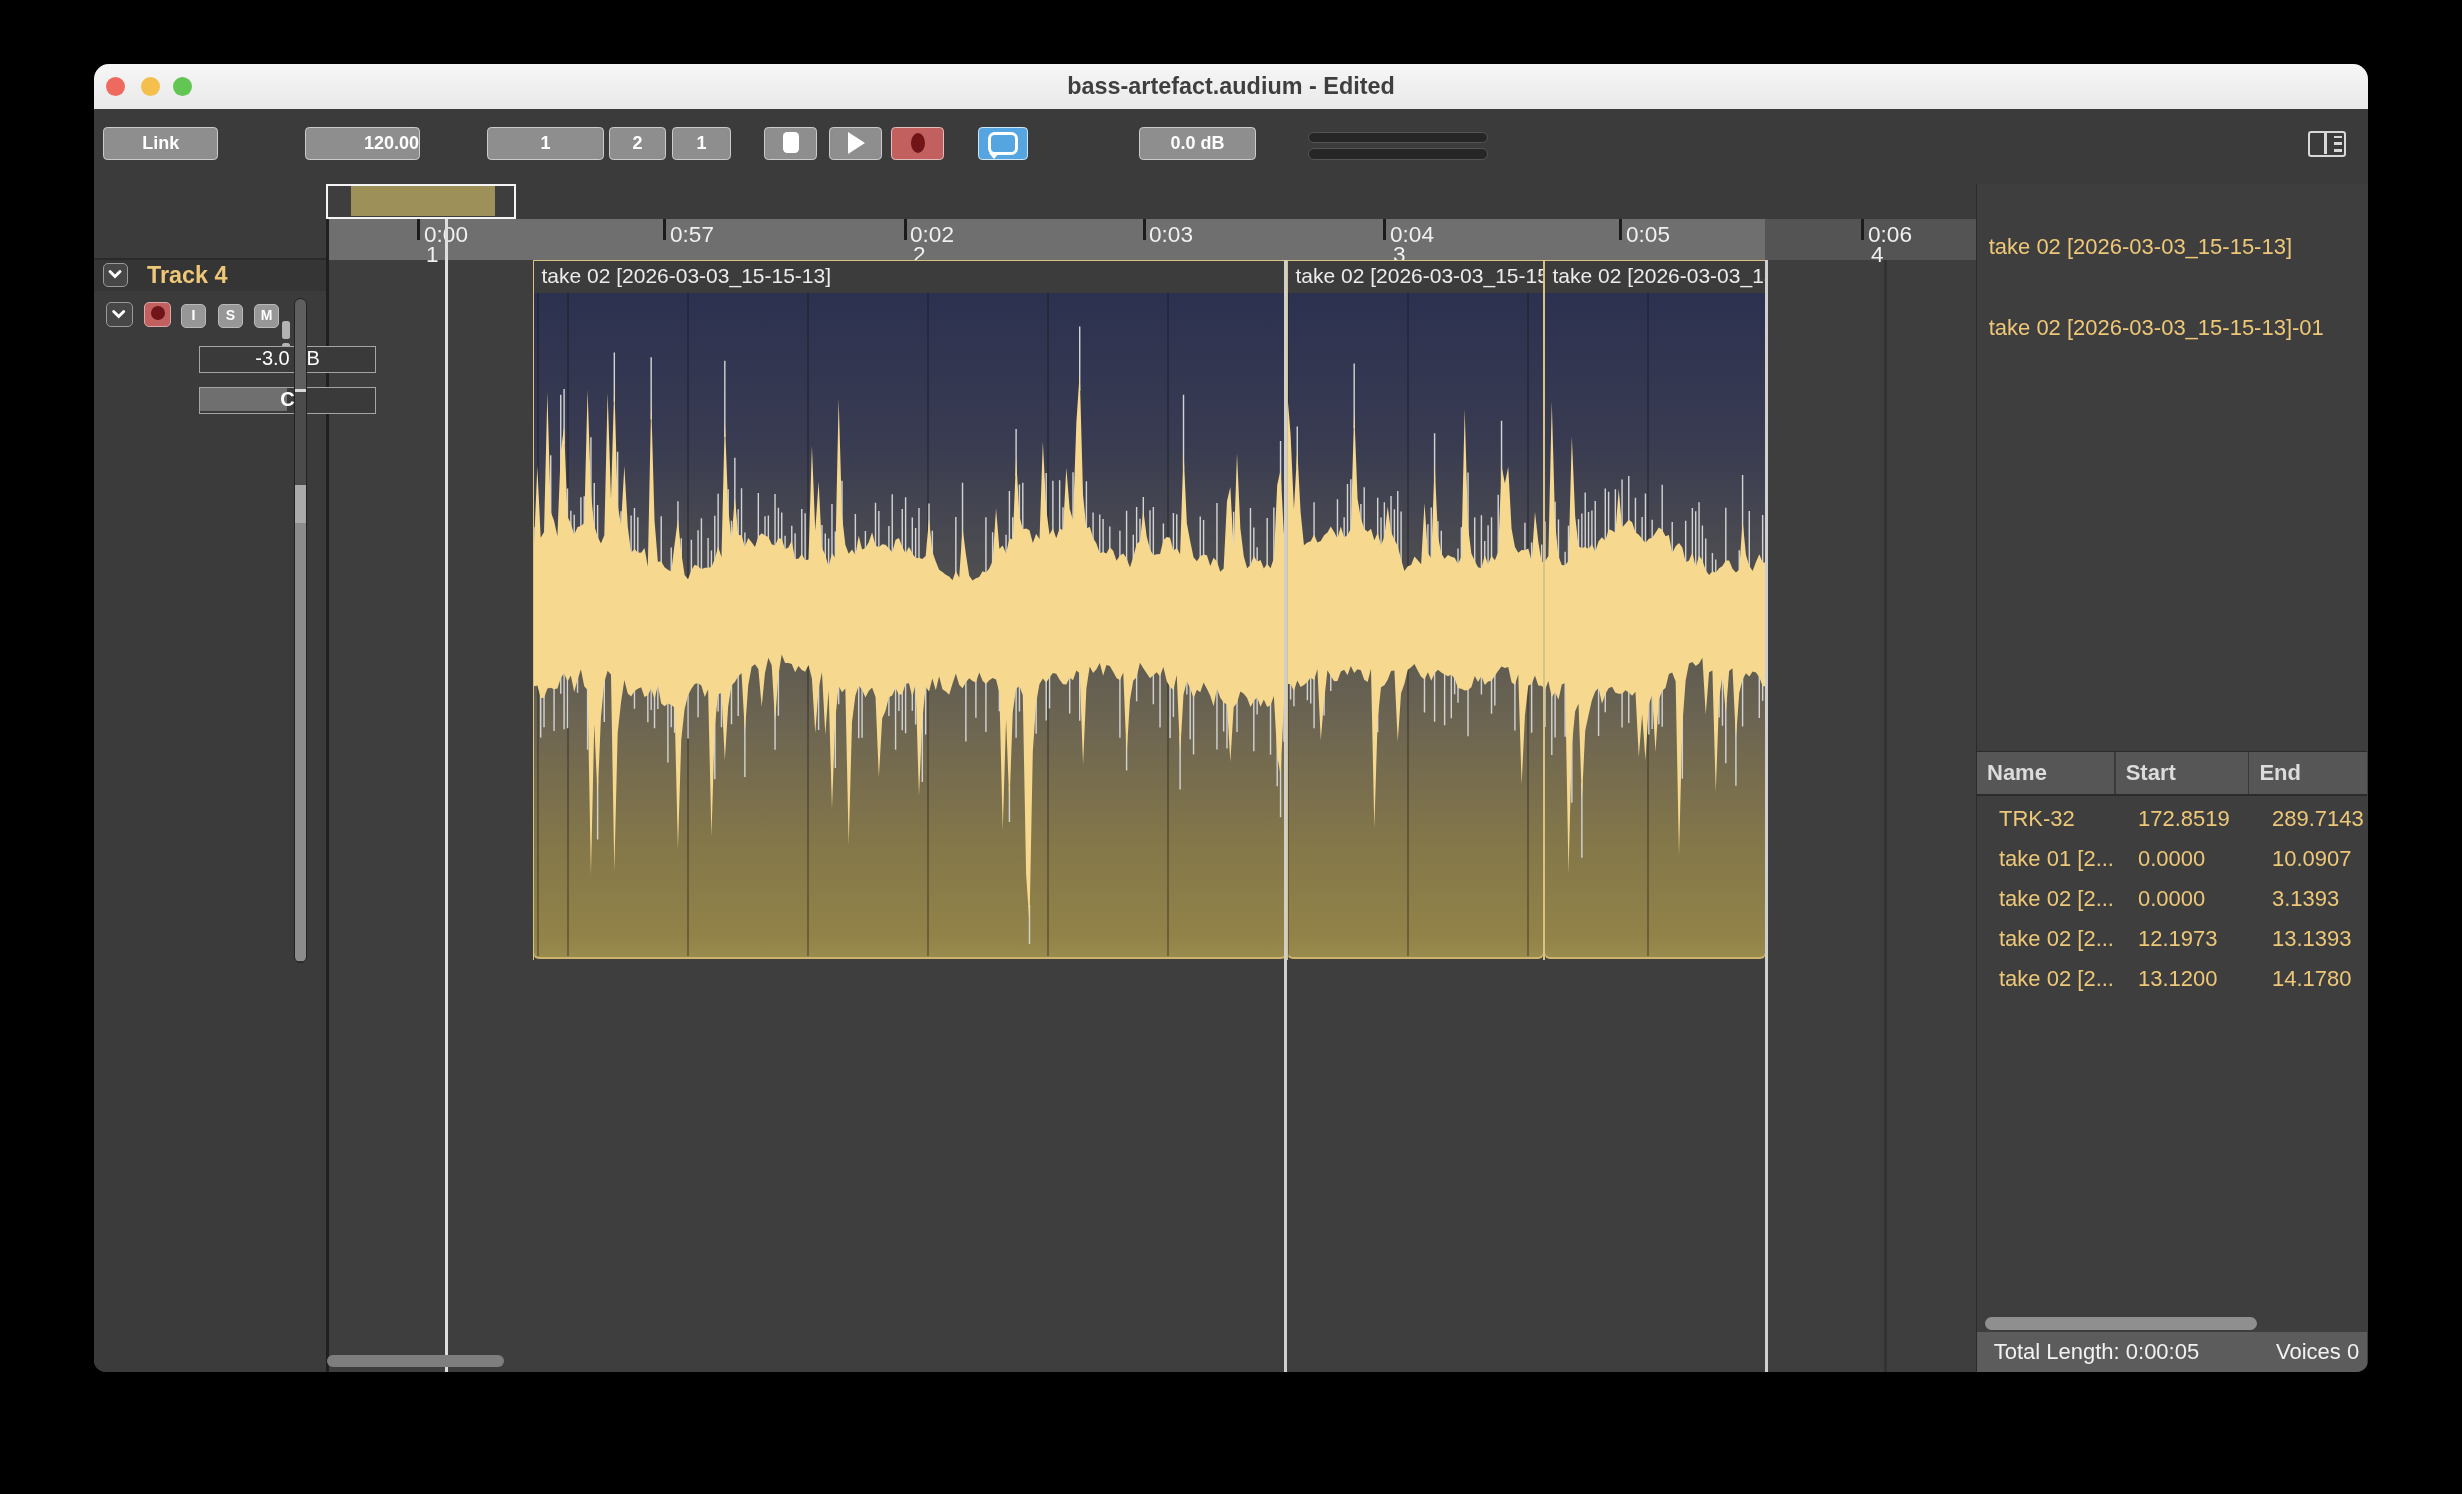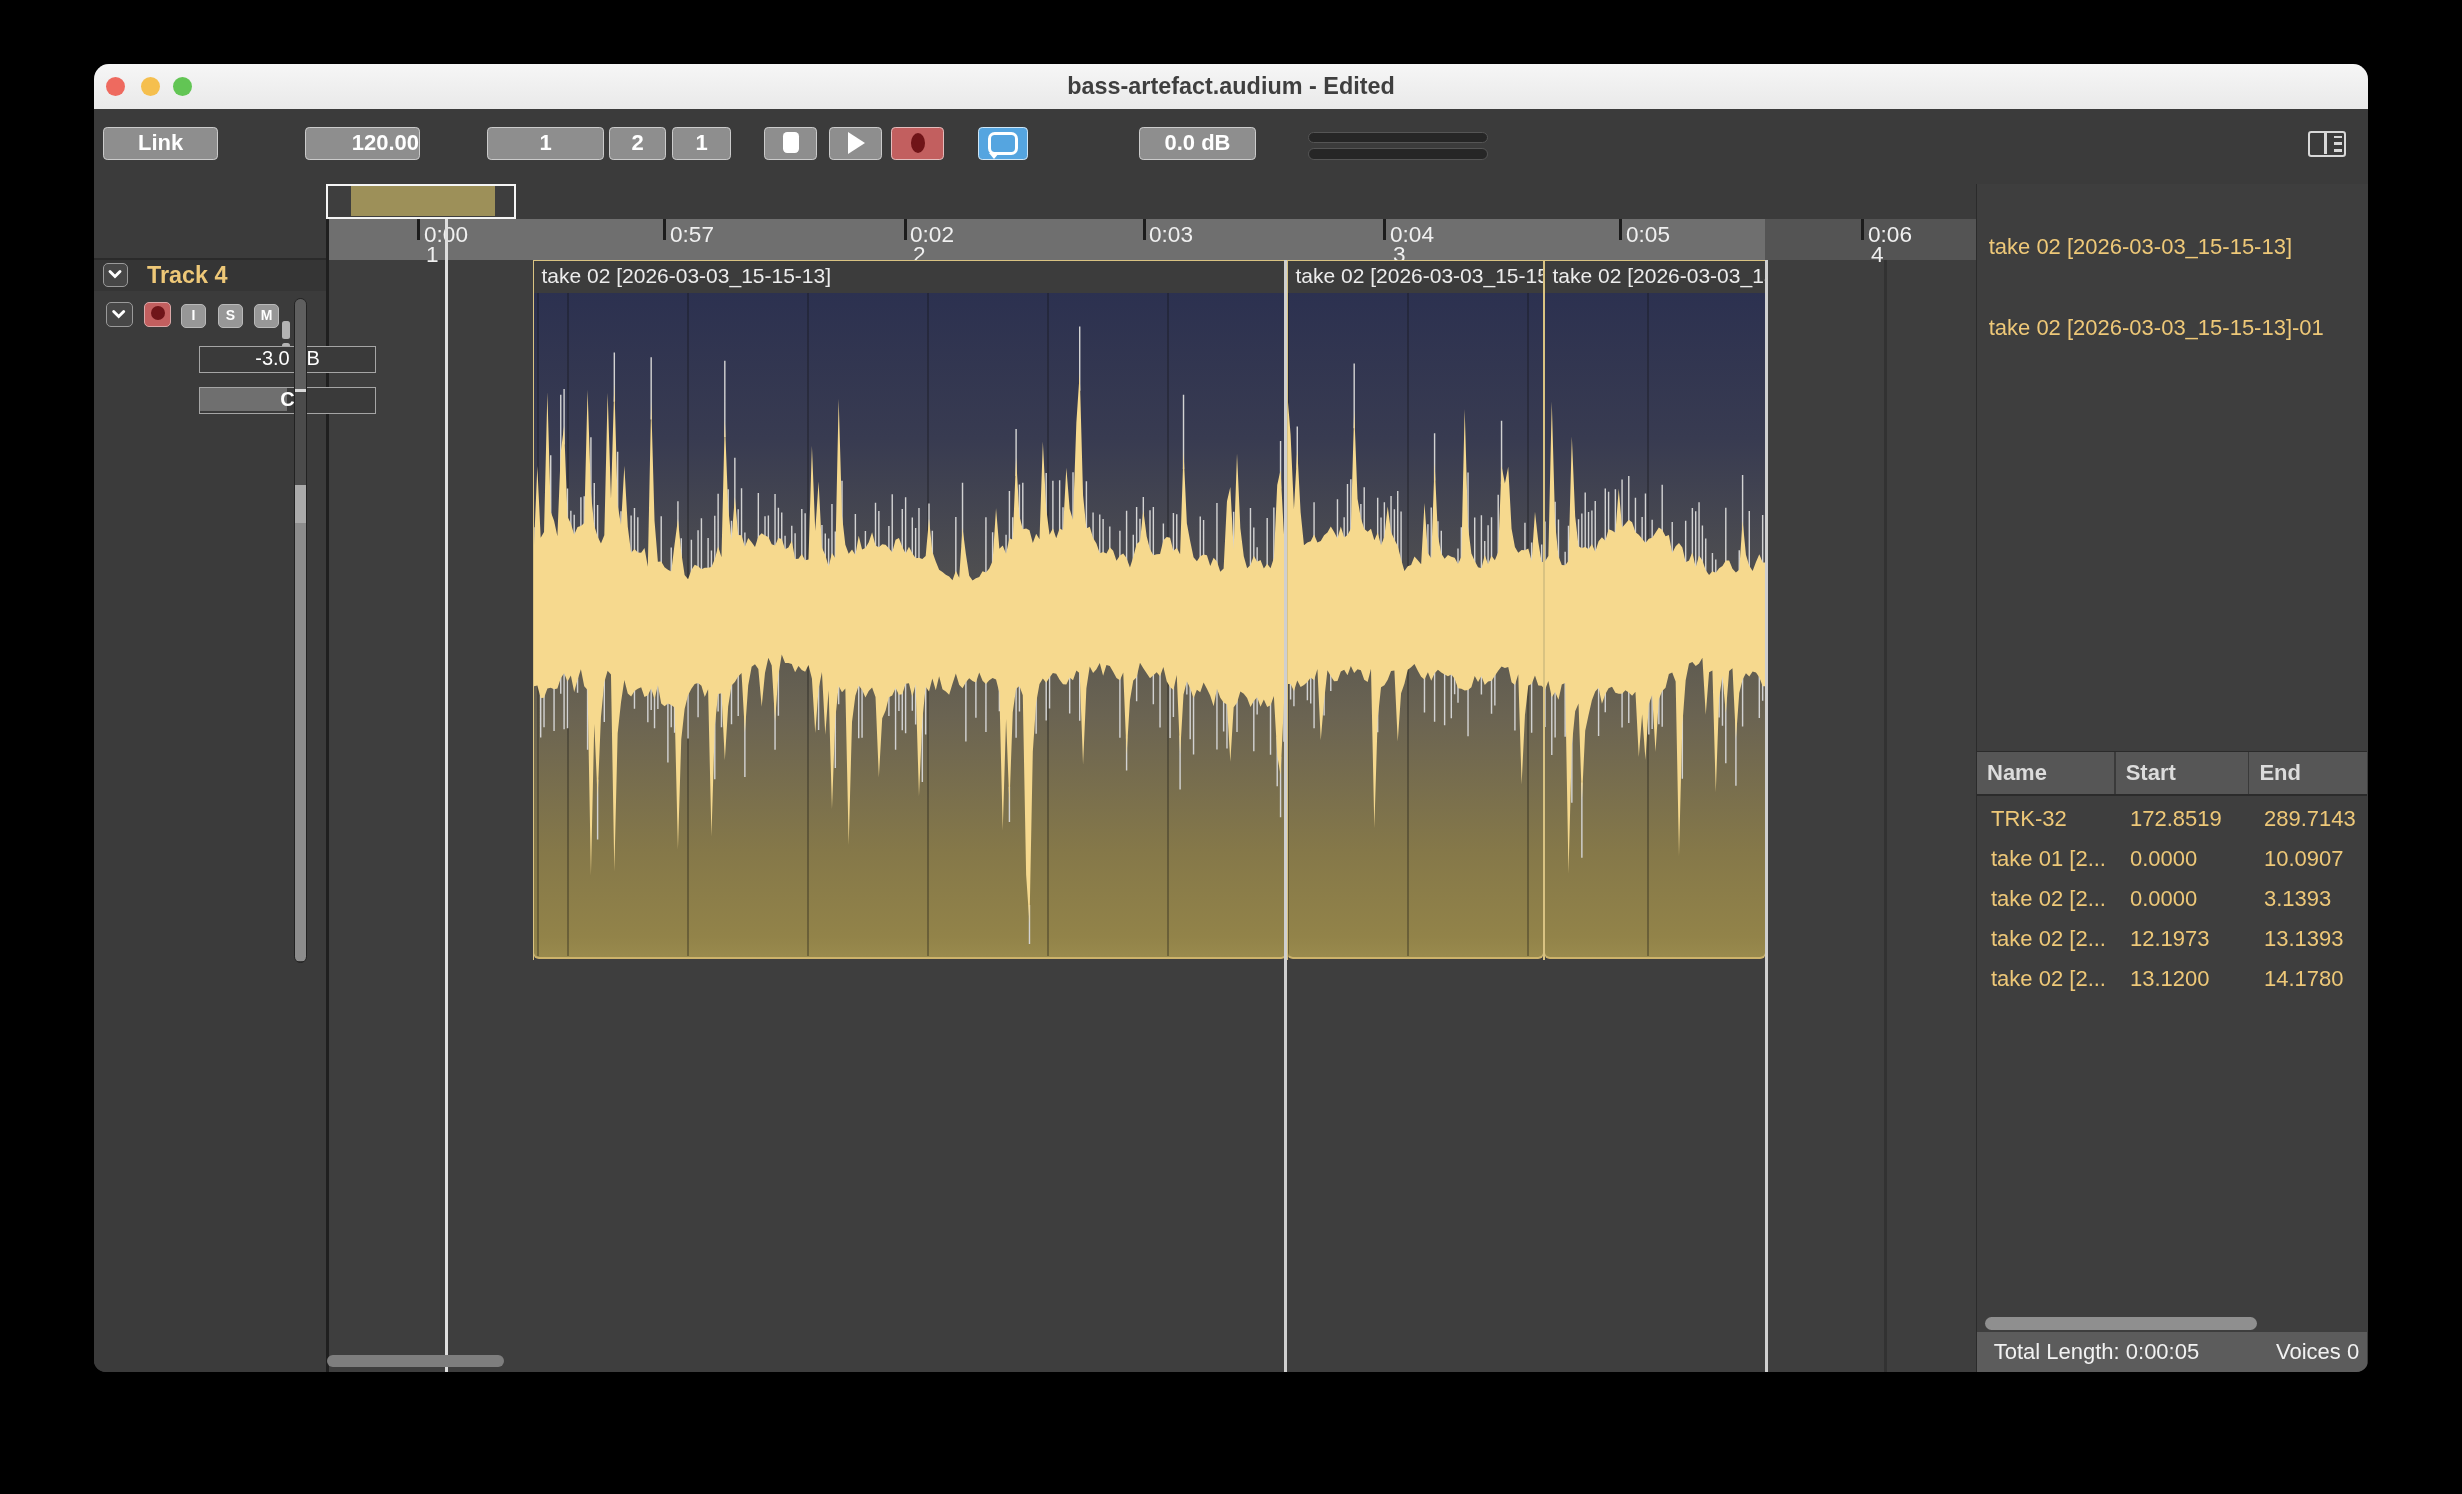--- a/index.html
+++ b/index.html
@@ -10,21 +10,21 @@
   .window{left:94px;top:64px;width:2274px;height:1308px;background:#3b3b3b;
           border-radius:15px 15px 11.7px 11.7px;overflow:hidden;}
   .titlebar{left:0;top:0;width:2274px;height:45px;
             background:linear-gradient(#f6f6f6,#e9e9e9);border-bottom:0.8px solid #c4c4c4;}
   .tl{width:19px;height:19px;border-radius:50%;top:12.5px;}
   .title{left:0;top:0;width:2274px;height:45px;line-height:45px;text-align:center;
          color:#3f3f3f;font-size:23.4px;font-weight:bold;}
   
   .toolbar{left:0;top:45px;width:2274px;height:74px;background:#3b3b3b;}
   .tbtn{position:absolute;top:17.6px;height:33px;background:#8e8e8e;border:1.7px solid #cbcbcb;
-        border-radius:4.2px;color:#fff;font-size:22px;font-weight:bold;text-align:center;
+        border-radius:4.2px;color:#fff;font-size:18px;font-weight:bold;text-align:center;
         box-sizing:border-box;line-height:30px;}
   .slider{position:absolute;background:#262626;border:0.8px solid #555;border-radius:5.9px;box-sizing:border-box;}
   
   .lane{left:232px;top:155px;width:1651px;height:1153px;background:#3e3e3e;}
   .rtime{position:absolute;top:2.5px;color:#f0f0f0;font-size:22.6px;}
   .rbar{position:absolute;top:22.6px;color:#f0f0f0;font-size:22.6px;}
   .rtick{position:absolute;top:0;width:2.5px;height:21px;background:#1c1c1c;}
   .cliphead{position:absolute;top:196px;height:33px;background:#3c3c3c;
             border:1.7px solid #d9c382;border-bottom:none;box-sizing:border-box;
             color:#ececec;font-size:21px;line-height:29px;white-space:nowrap;
@@ -231,21 +231,21 @@
       <div class="pitem" style="top:124px;">take 02 [2026-03-03_15-15-13]-01</div>
 
       <div class="abs" style="left:0;top:567px;width:390px;height:1.7px;background:#2b2b2b;"></div>
       <div class="abs" style="left:0;top:568px;width:390px;height:42px;display:flex;gap:1.7px;background:#3a3a3a;">
         <div class="thcell" style="width:137px;">Name</div>
         <div class="thcell" style="width:132px;">Start</div>
         <div class="thcell" style="flex:1;">End</div>
       </div>
       <div class="abs" style="left:0;top:610px;width:390px;height:1.7px;background:#2b2b2b;"></div>
 
-      <div class="abs" style="left:4px;top:615px;width:390px;">
+      <div class="abs" style="left:12px;top:615px;width:390px;">
         <div style="display:flex;height:40px;">
           <div class="tcell" style="width:139px;">TRK-32</div>
           <div class="tcell" style="width:134px;">172.8519</div>
           <div class="tcell" style="flex:1;">289.7143</div>
         </div>
         <div style="display:flex;height:40px;">
           <div class="tcell" style="width:139px;">take 01 [2...</div>
           <div class="tcell" style="width:134px;">0.0000</div>
           <div class="tcell" style="flex:1;">10.0907</div>
         </div>

